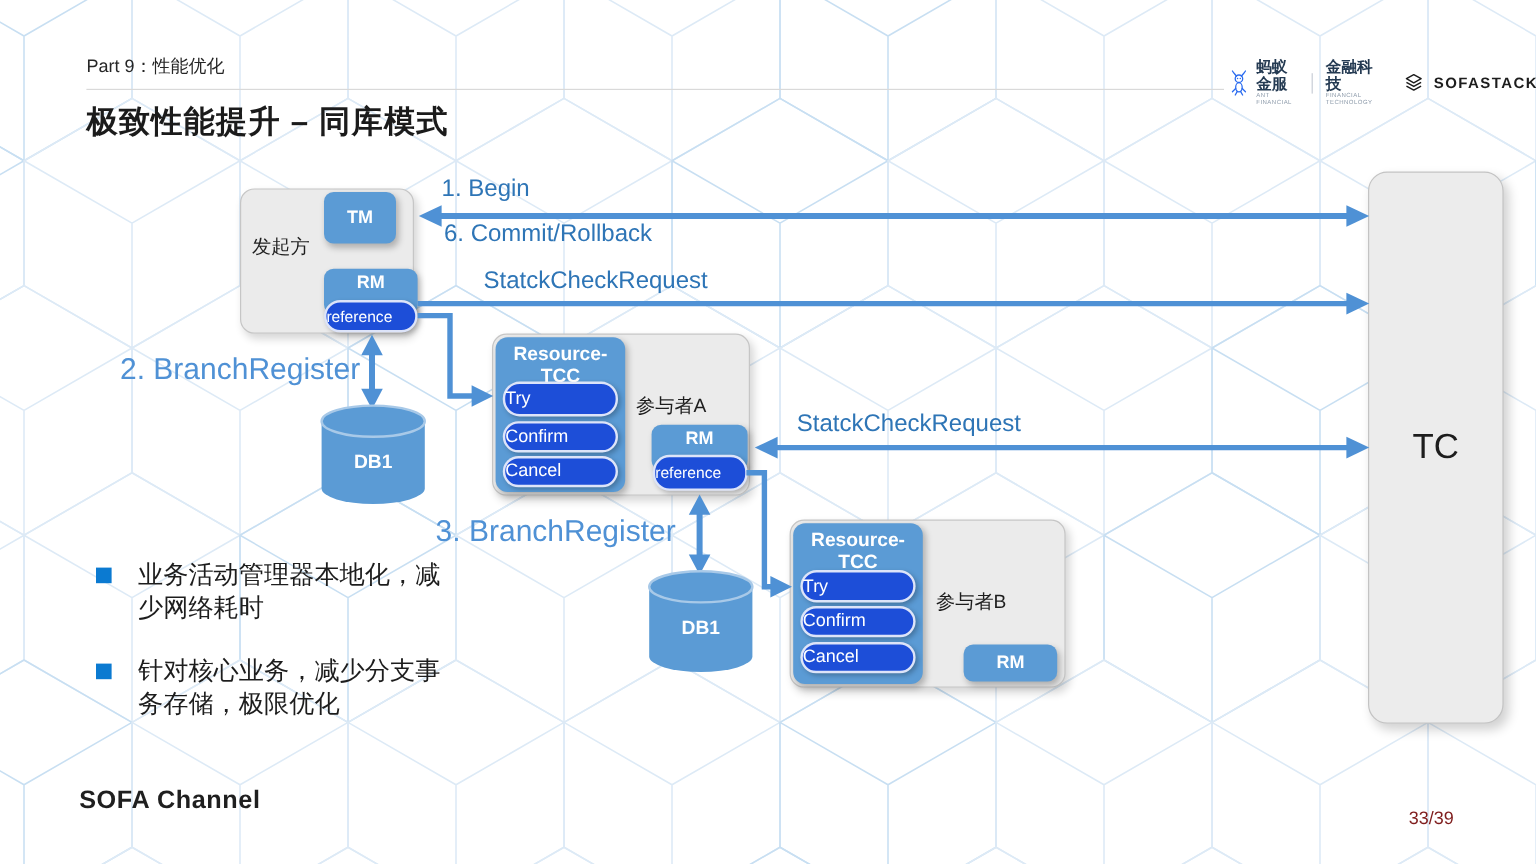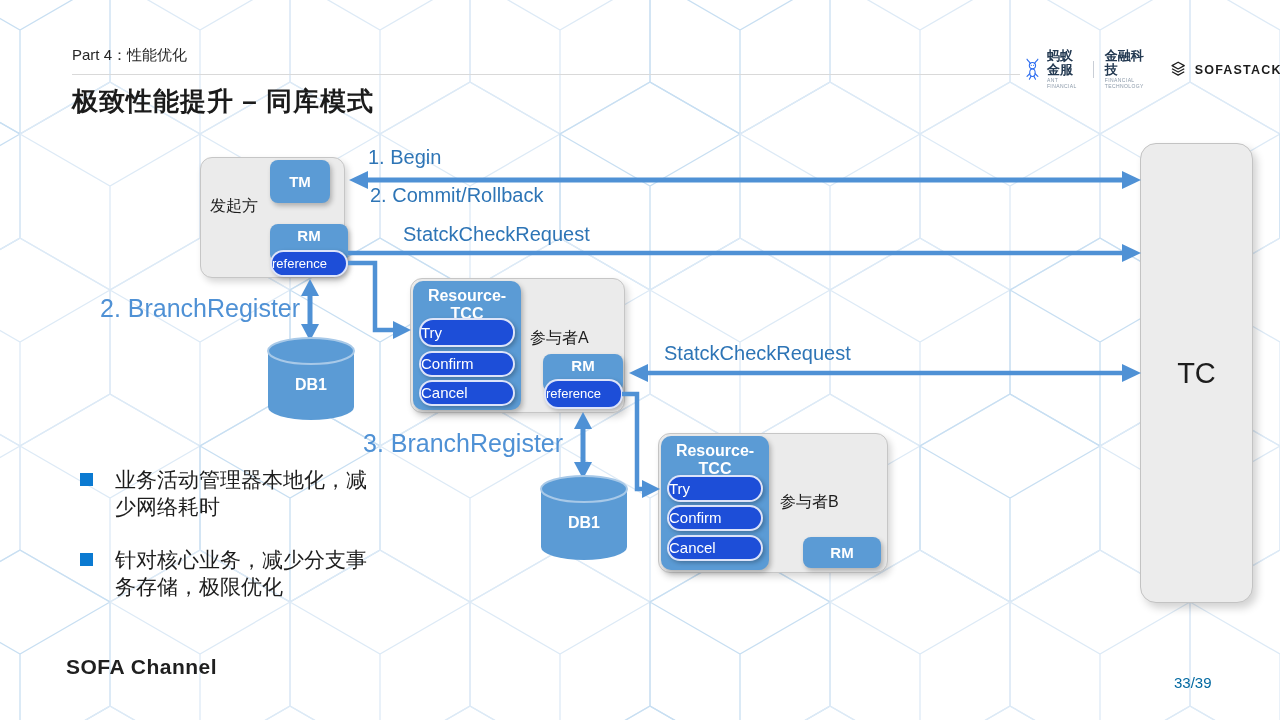--- a/index.html
+++ b/index.html
@@ -75,21 +75,21 @@
 
   
   .bullets { position:absolute; left:80px; top:466px; z-index:2; }
   .bullet  { display:flex; align-items:flex-start; }
   .bullet + .bullet { margin-top:26px; }
   .sq { width:13px; height:13px; background:#0b7ad1; margin:7px 22px 0 0; flex:none; }
   .btxt { width:262px; font-size:21px; line-height:27px; color:#1d1d1d; }
 
   
   .brand { position:absolute; left:66px; top:655px; font-size:21px; font-weight:bold; color:#1f1f1f; letter-spacing:.5px; z-index:2; }
-  .page  { position:absolute; left:1174px; top:674px; font-size:15px; color:#0369a1; z-index:2; }
+  .page  { position:absolute; left:1174px; top:674px; font-size:15px; color:#7f1d1d; z-index:2; }
 
   .db-text { font:600 16px "Liberation Sans", sans-serif; fill:#ffffff; }
 </style>
 </head>
 <body>
 
 <div class="slide">
 
   <svg id="bgpat" class="layer" width="1280" height="720">
       <path d="M-70,-230 L20,-178 L20,-74 L-70,-22 L-160,-74 L-160,-178 Z M-160,-178 L-70,-126 L20,-178 M-70,-126 L-70,-22" fill="none" stroke="#ddeaf6" stroke-width="1.3"></path>
@@ -159,21 +159,21 @@
       <path d="M650,706 L740,758 L740,862 L650,914 L560,862 L560,758 Z M560,758 L650,810 L740,758 M650,810 L650,914" fill="none" stroke="#c8dff2" stroke-width="1.3"></path>
       <path d="M830,706 L920,758 L920,862 L830,914 L740,862 L740,758 Z M740,758 L830,810 L920,758 M830,810 L830,914" fill="none" stroke="#ddeaf6" stroke-width="1.3"></path>
       <path d="M1010,706 L1100,758 L1100,862 L1010,914 L920,862 L920,758 Z M920,758 L1010,810 L1100,758 M1010,810 L1010,914" fill="none" stroke="#ddeaf6" stroke-width="1.3"></path>
       <path d="M1190,706 L1280,758 L1280,862 L1190,914 L1100,862 L1100,758 Z M1100,758 L1190,810 L1280,758 M1190,810 L1190,914" fill="none" stroke="#ddeaf6" stroke-width="1.3"></path>
       <path d="M1370,706 L1460,758 L1460,862 L1370,914 L1280,862 L1280,758 Z M1280,758 L1370,810 L1460,758 M1370,810 L1370,914" fill="none" stroke="#c8dff2" stroke-width="1.3"></path>
       <path d="M1550,706 L1640,758 L1640,862 L1550,914 L1460,862 L1460,758 Z M1460,758 L1550,810 L1640,758 M1550,810 L1550,914" fill="none" stroke="#ddeaf6" stroke-width="1.3"></path>
     </svg>
 
   <div class="content">
 
-    <div class="hdr-label">Part 4：性能优化</div>
+    <div class="hdr-label">Part 9：性能优化</div>
     <div class="hdr-line"></div>
 
     <div class="logos">
       <svg width="19" height="32" viewBox="0 0 19 32">
         <g fill="none" stroke="#2b6cf0" stroke-width="1.6" stroke-linecap="round">
           <path d="M6.5,8 C4.5,5 2.5,3.5 1.5,1.5"></path>
             <path d="M12.5,8 C14.5,5 16.5,3.5 17.5,1.5"></path>
           <circle cx="9.5" cy="11" r="4.6"></circle>
           <ellipse cx="9.5" cy="21.5" rx="4" ry="5.6"></ellipse>
           <path d="M5.5,23 L1.5,27 M13.5,23 L17.5,27 M7.5,26.5 L5,31 M11.5,26.5 L14,31"></path>
@@ -225,21 +225,21 @@
     </div>
     <div class="chip tryB">Try</div>
     <div class="chip confirmB">Confirm</div>
     <div class="chip cancelB">Cancel</div>
     <div class="cn-lbl partB-label">参与者B</div>
     <div class="blue-box rmB">RM</div>
 
     <div class="tc-box">TC</div>
 
     <div class="blue-lbl lbl-begin">1. Begin</div>
-    <div class="blue-lbl lbl-commit">2. Commit/Rollback</div>
+    <div class="blue-lbl lbl-commit">6. Commit/Rollback</div>
     <div class="blue-lbl lbl-status1">StatckCheckRequest</div>
     <div class="blue-lbl lbl-status2">StatckCheckRequest</div>
     <div class="branch-lbl lbl-branch2">2. BranchRegister</div>
     <div class="branch-lbl lbl-branch3">3. BranchRegister</div>
 
     <div class="bullets">
       <div class="bullet">
         <span class="sq"></span>
         <span class="btxt">业务活动管理器本地化，减少网络耗时</span>
       </div>

